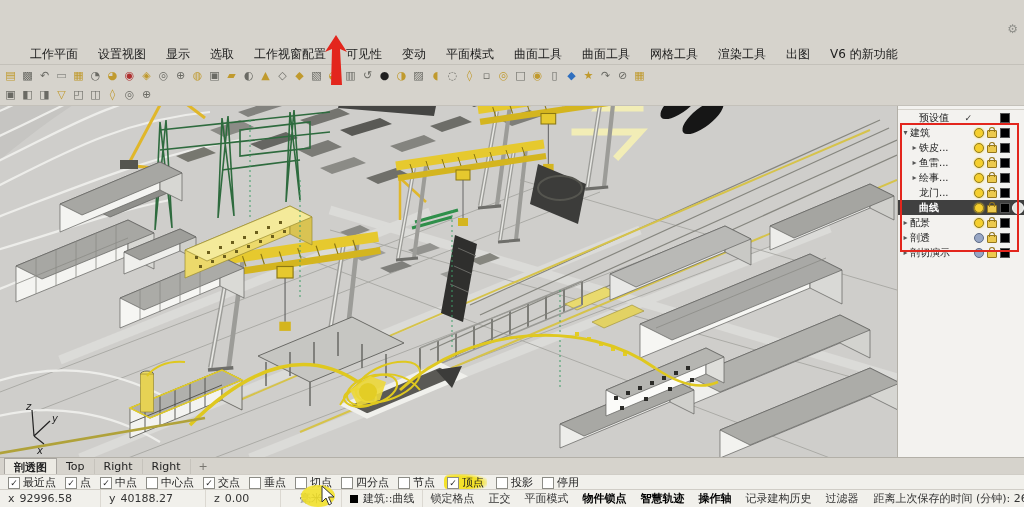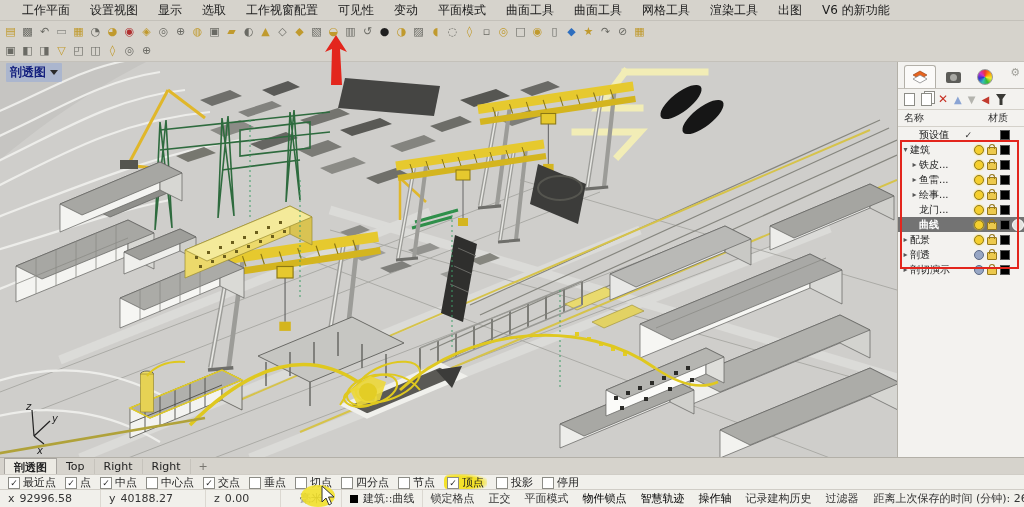--- a/index.html
+++ b/index.html
@@ -2,21 +2,21 @@
 <html><head>
 <meta charset="utf-8">
 <style>
   html,body{margin:0;padding:0;}
   body{
     width:1024px;height:507px;position:relative;overflow:hidden;
     font-family:"DejaVu Sans","Liberation Sans",sans-serif;
     background:#d6d3cc;color:#1c1c1c;
   }
   
-  .menubar{height:20px;display:flex;align-items:center;padding-left:12px;background:#d6d3cc;border-bottom:1px solid #c4c1ba;position:relative;z-index:20;}
+  .menubar{height:20px;display:flex;align-items:center;padding-left:20px;background:#d6d3cc;border-bottom:1px solid #c4c1ba;position:relative;z-index:20;margin-top:44px;}
   .menu-item{padding:2px 10px;font-size:12px;white-space:nowrap;cursor:default;}
   .menubar-gear{position:absolute;right:6px;top:22px;color:#8f8f8a;font-size:12px;}
   
   .toolbar{background:#d6d3cc;border-bottom:1px solid #c4c1ba;padding:1px 2px;position:relative;z-index:20;}
   .tb-row{display:flex;height:19px;align-items:center;}
   .tb-icon{width:15px;height:16px;margin:0 1px;font-size:11px;line-height:16px;text-align:center;border-radius:2px;cursor:default;}
   
   .main{position:absolute;top:60px;left:0;right:0;bottom:49px;display:flex;}
   .viewport{position:relative;width:897px;height:100%;background:#cfcecb;overflow:hidden;}
   .vp-label{position:absolute;top:3px;left:6px;display:flex;align-items:center;gap:4px;z-index:10;
@@ -46,37 +46,37 @@
   .layer-row .nm{flex:1;white-space:nowrap;overflow:hidden;color:#222;}
   .layer-row .chk{margin-left:2px;font-size:9px;color:#333;flex:none;}
   .layer-row .c{width:13px;flex:none;display:flex;align-items:center;justify-content:center;}
   .bulb{width:8px;height:8px;border-radius:50%;border:1px solid #8f7b20;}
   .bulb.on{background:#f5cf2e;box-shadow:0 0 2px #f5cf2e;}
   .bulb.off{background:#97a6c4;border-color:#5d6b86;}
   .lockic{width:8px;height:6px;background:#ecc94d;border:1px solid #96781c;border-radius:1px;position:relative;margin-top:3px;}
   .lockic:before{content:"";position:absolute;top:-4px;left:1px;width:4px;height:4px;border:1px solid #96781c;border-bottom:none;border-radius:3px 3px 0 0;}
   .swatch{width:8px;height:8px;border:1px solid #555;}
   .matcirc{width:10px;height:10px;border-radius:50%;background:#e3e3df;border:1px solid #fff;}
-  .layer-row.sel{background:#737373;}
+  .layer-row.sel{background:#404040;}
   .layer-row.sel .nm{color:#fff;font-weight:bold;}
   .redbox{position:absolute;left:2px;right:5px;top:13px;height:125px;border:2px solid #e3261d;pointer-events:none;z-index:5;}
   
   .vtabs{position:absolute;left:0;right:0;bottom:32px;height:17px;background:#d6d3cc;border-top:1px solid #b3b0a8;display:flex;align-items:center;padding-left:4px;font-size:11px;}
   .vtab{padding:1px 9px;color:#222;cursor:default;border-right:1px solid #c6c3bc;}
   .vtab.active{background:#eceae3;border:1px solid #a8a5a0;border-bottom:none;font-weight:bold;}
   .vtab-plus{padding:0 8px;color:#77756f;font-size:11px;}
   .osnap{position:absolute;left:0;right:0;bottom:17px;height:15px;background:#f1f0eb;border-top:1px solid #d0cdc6;display:flex;align-items:center;gap:9px;padding-left:8px;font-size:11px;}
   .os-item{display:flex;align-items:center;gap:3px;position:relative;cursor:default;}
   .os-box{width:10px;height:10px;border:1px solid #8c8c86;background:#fff;font-size:9px;line-height:10px;text-align:center;color:#2b2b2b;}
   .os-item.hl{background:radial-gradient(ellipse at 35% 50%,#f4e22a 0%,#f4e22a 55%,rgba(244,226,42,0) 80%);border-radius:6px;padding:1px 3px;}
   .statusbar{position:absolute;left:0;right:0;bottom:0;height:17px;background:#f1f0eb;border-top:1px solid #d0cdc6;display:flex;align-items:center;font-size:11px;color:#333;}
   .st-cell{padding:0 8px;border-right:1px solid #dbd8d1;white-space:nowrap;display:flex;gap:5px;align-items:center;height:100%;}
   .st-cell.nb{border-right:none;}
   .st-toggle{padding:0 7px;white-space:nowrap;cursor:default;}
-  .st-toggle.active{font-weight:normal;color:#000;text-align:right;}
+  .st-toggle.active{font-weight:bold;color:#000;text-align:right;}
   .chip-sq{width:8px;height:8px;background:#000;display:inline-block;}
   .st-gap{width:34px;}
   
   .anno-arrow{position:absolute;left:323px;top:35px;z-index:50;pointer-events:none;}
   .anno-cursor{position:absolute;left:300px;top:483px;z-index:60;pointer-events:none;}
 </style>
 </head>
 <body>
 
 <div class="menubar">
@@ -456,24 +456,20 @@
       <span class="pt-page"></span>
       <span class="pt-copy"></span>
       <span class="pt-x">✕</span>
       <span class="pt-up">▲</span>
       <span class="pt-dn">▼</span>
       <span class="pt-left">◀</span>
       <svg width="12" height="13">
           <path d="M1,1 H11 L7.5,6 V12 L4.5,12 V6 Z" fill="#3a3a36"></path>
         </svg>
     </div>
-    <div class="p-head">
-      <span>名称</span>
-      <span>材质</span>
-    </div>
     <div class="p-rows">
       <div class="redbox"></div>
     <div class="layer-row" style="padding-left: 12px;">
           <span class="exp"></span>
           <span class="nm">预设值</span>
           <span class="chk">✓</span>
           <span class="c"></span>
           <span class="c"></span>
           <span class="c">
             <span class="swatch" style="background: rgb(0, 0, 0);"></span>

